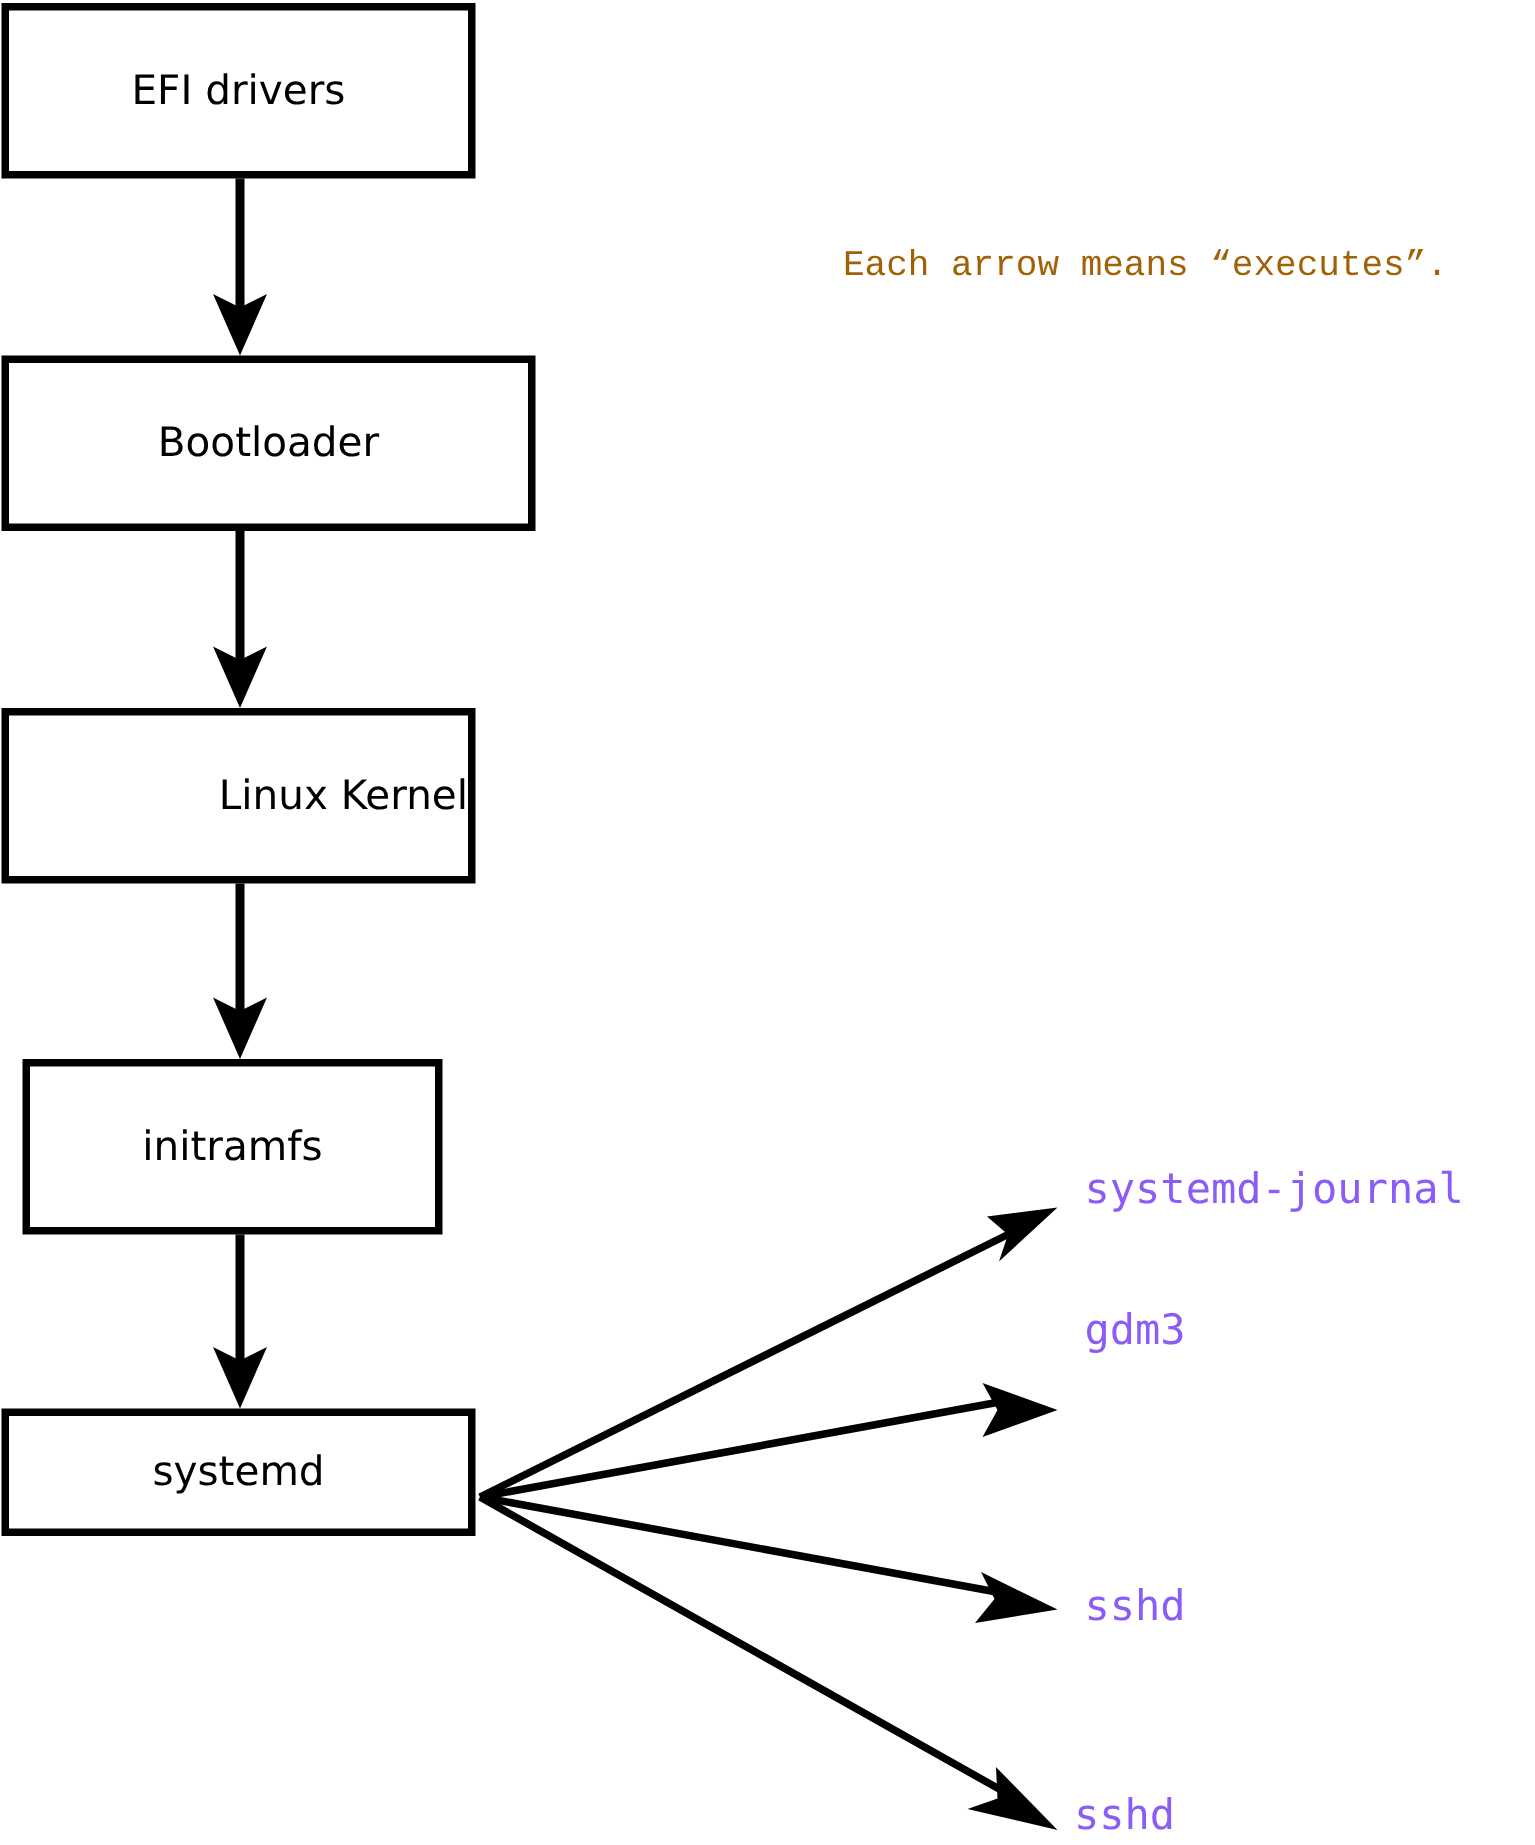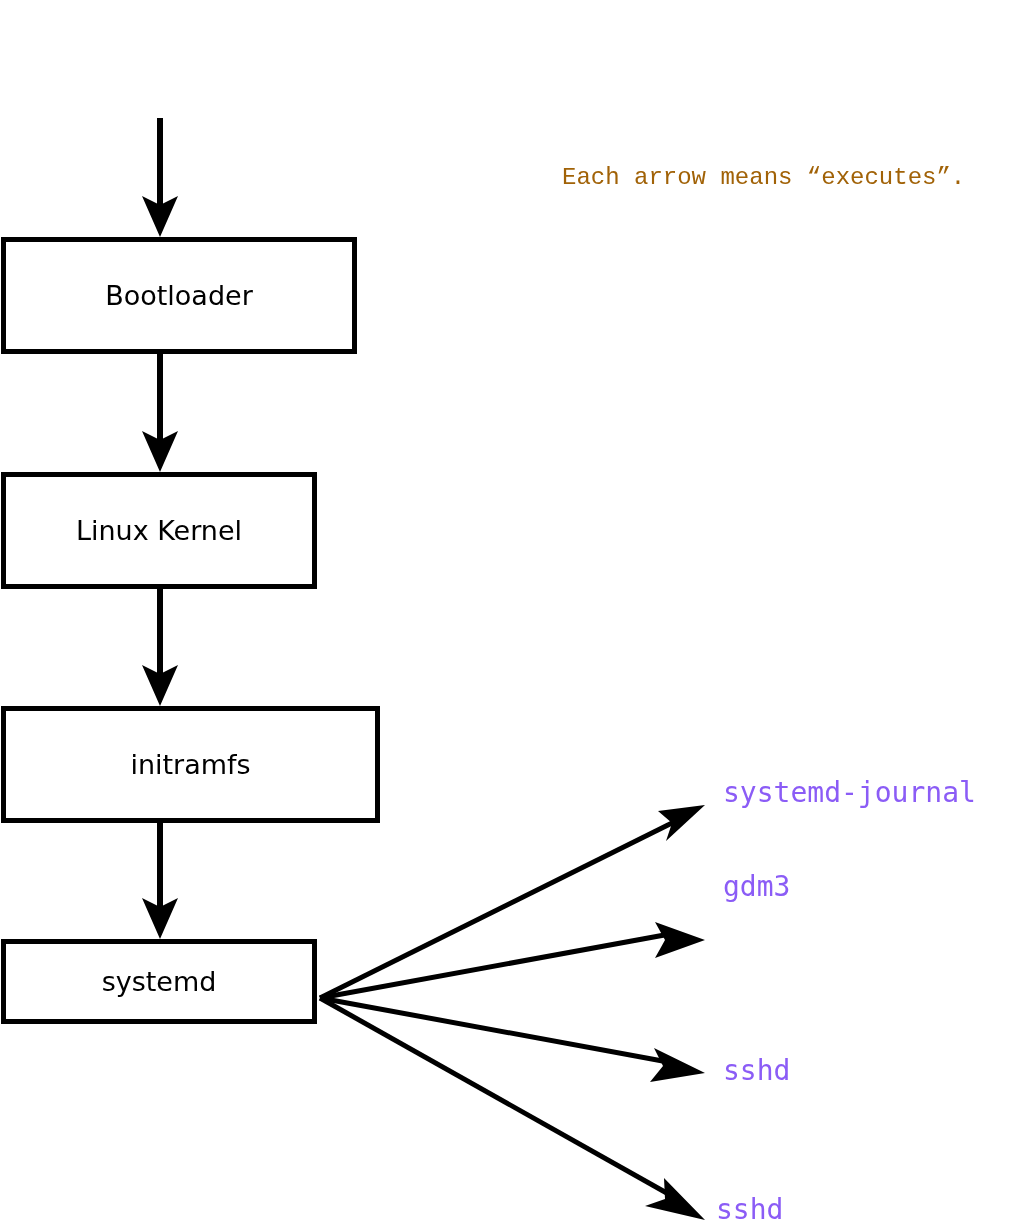--- a/index.html
+++ b/index.html
@@ -100,30 +100,33 @@
       <line x1="320" y1="998" x2="668" y2="1062" stroke="#000000" stroke-width="5"></line>
       <polygon points="705,1073 654,1048 663,1066 650,1082" fill="#000000"></polygon>
     </g>
 
     <g>
       <line x1="320" y1="998" x2="672" y2="1196" stroke="#000000" stroke-width="5"></line>
       <polygon points="705,1220 664,1178 665,1199 645,1206" fill="#000000"></polygon>
     </g>
   </svg>
 
+  <div class="stage-box" style="left:1px; top:2px; width:316px; height:117px;">
+    <span class="stage-label">EFI drivers</span>
+  </div>
 
   <div class="stage-box" style="left:1px; top:237px; width:356px; height:117px;">
     <span class="stage-label">Bootloader</span>
   </div>
 
-  <div class="stage-box" style="left:1px; top:472px; width:316px; height:117px;">
+  <div class="stage-box" style="left:1px; top:472px; width:316px; height:117px;justify-content:flex-end;">
     <span class="stage-label">Linux Kernel</span>
   </div>
 
-  <div class="stage-box" style="left:1px; top:706px; width:379px; height:117px;">
+  <div class="stage-box" style="left:15px; top:706px; width:280px; height:117px;">
     <span class="stage-label">initramfs</span>
   </div>
 
   <div class="stage-box" style="left:1px; top:939px; width:316px; height:85px;">
     <span class="stage-label">systemd</span>
   </div>
 
   <div class="service-label" style="left:723px; top:779px;">systemd-journal</div>
 
   <div class="service-label" style="left:723px; top:873px;">gdm3</div>

